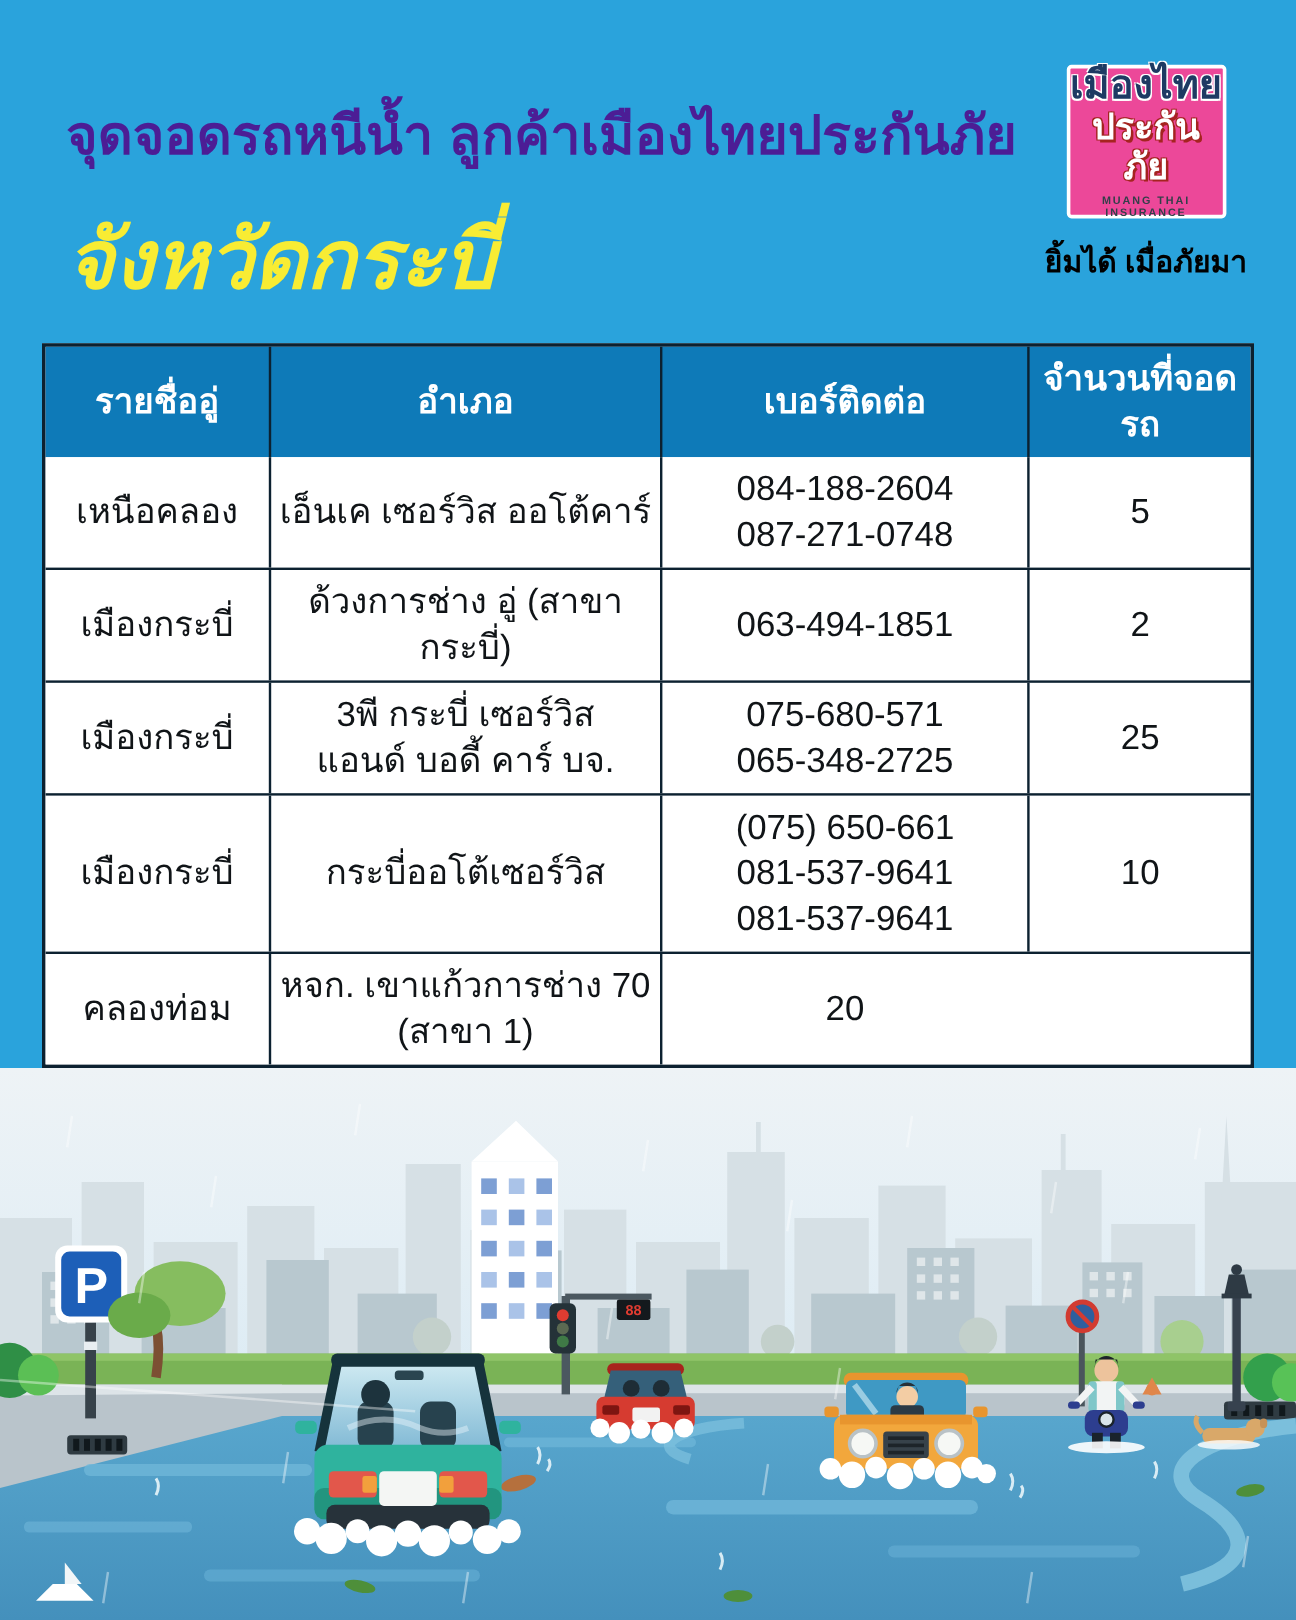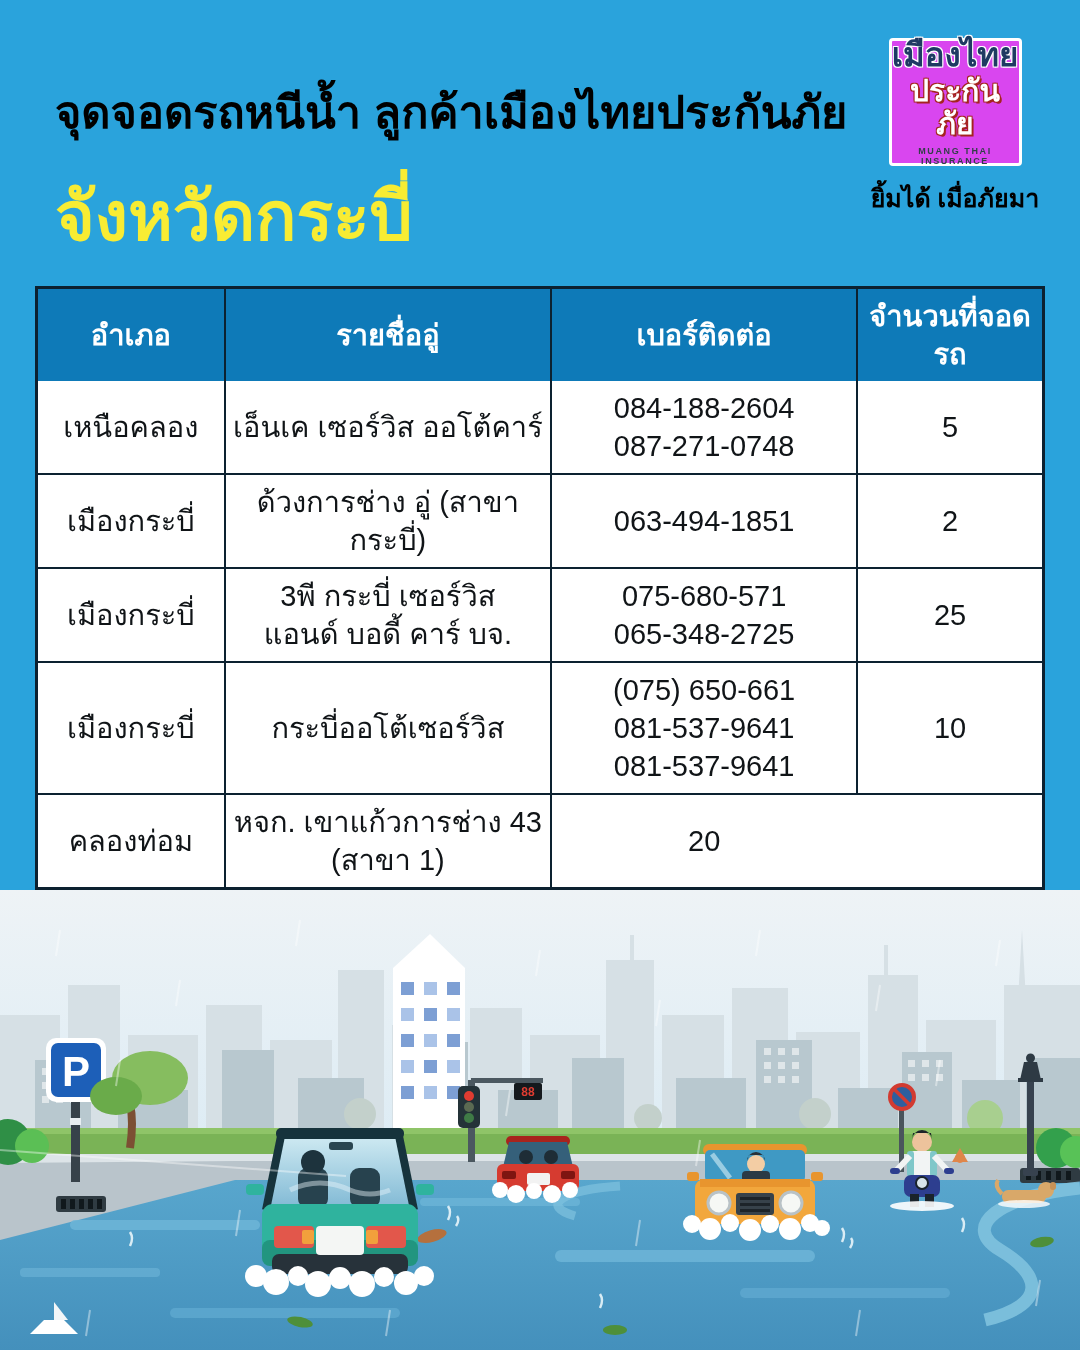--- a/index.html
+++ b/index.html
@@ -4,30 +4,30 @@
 <style>
   html,body{margin:0;padding:0;}
   body{
     width:1080px;height:1350px;position:relative;overflow:hidden;
     background:#2aa3dc;
     font-family:"Liberation Sans",sans-serif;
   }
   
   .title{
     position:absolute;left:55px;top:76px;width:830px;
-    font-size:45px;font-weight:800;color:#000000;letter-spacing:0;
+    font-size:45px;font-weight:800;color:#4c1d95;letter-spacing:0;
   }
   .subtitle{
     position:absolute;left:55px;top:162px;
-    font-size:68px;font-weight:800;color:#f8ec33;
+    font-size:68px;font-weight:800;color:#f8ec33;font-style:italic;
   }
   
   .logo-wrap{position:absolute;right:40px;top:38px;width:170px;text-align:center;}
   .logo-box{
-    width:133px;height:128px;margin:0 auto;background:#d946ef;
+    width:133px;height:128px;margin:16px auto;background:#ec4899;
     border:3px solid #ffffff;border-radius:4px;box-sizing:border-box;
     display:flex;flex-direction:column;justify-content:center;align-items:center;
   }
   .logo-line1{
     font-size:33px;font-weight:800;color:#1e3a63;line-height:1.05;
     text-shadow:-1px -1px 0 #fff,1px -1px 0 #fff,-1px 1px 0 #fff,1px 1px 0 #fff;
   }
   .logo-line2{
     font-size:30px;font-weight:800;color:#ffffff;line-height:1.1;margin-top:2px;
     text-shadow:-1px -1px 0 #a52420,1px -1px 0 #a52420,-1px 1px 0 #a52420,2px 2px 0 #a52420;
@@ -65,22 +65,22 @@
     <div class="logo-line1">เมืองไทย</div>
     <div class="logo-line2">ประกันภัย</div>
     <div class="logo-rule"></div>
     <div class="logo-line3">MUANG THAI INSURANCE</div>
   </div>
   <div class="logo-tagline">ยิ้มได้ เมื่อภัยมา</div>
 </div>
 
 <div class="table">
   <div class="t-row head">
+    <div class="cell">รายชื่ออู่</div>
     <div class="cell">อำเภอ</div>
-    <div class="cell">รายชื่ออู่</div>
     <div class="cell">เบอร์ติดต่อ</div>
     <div class="cell">จำนวนที่จอดรถ</div>
   </div>
   <div id="table-body">
   <div class="t-row body">
     <div class="cell">เหนือคลอง</div>
     <div class="cell">
           <div>เอ็นเค เซอร์วิส ออโต้คาร์</div>
         </div>
     <div class="cell">
@@ -123,21 +123,21 @@
           <div>(075) 650-661</div>
           <div>081-537-9641</div>
           <div>081-537-9641</div>
         </div>
     <div class="cell">10</div>
   </div>
 
   <div class="t-row body">
     <div class="cell">คลองท่อม</div>
     <div class="cell">
-          <div>หจก. เขาแก้วการช่าง 43</div>
+          <div>หจก. เขาแก้วการช่าง 70</div>
           <div>(สาขา 1)</div>
         </div>
     <div class="cell">20</div>
   </div>
 </div>
 </div>
 
 <svg class="scene" viewBox="0 0 1080 460">
   <defs>
     <linearGradient id="sky" x1="0" y1="0" x2="0" y2="1">

